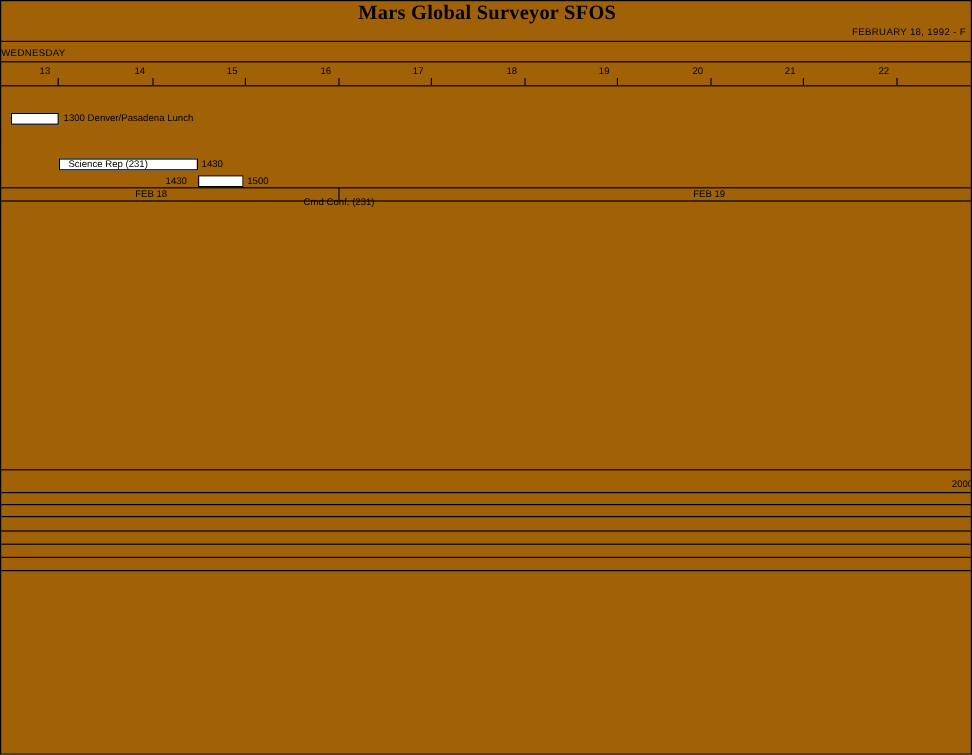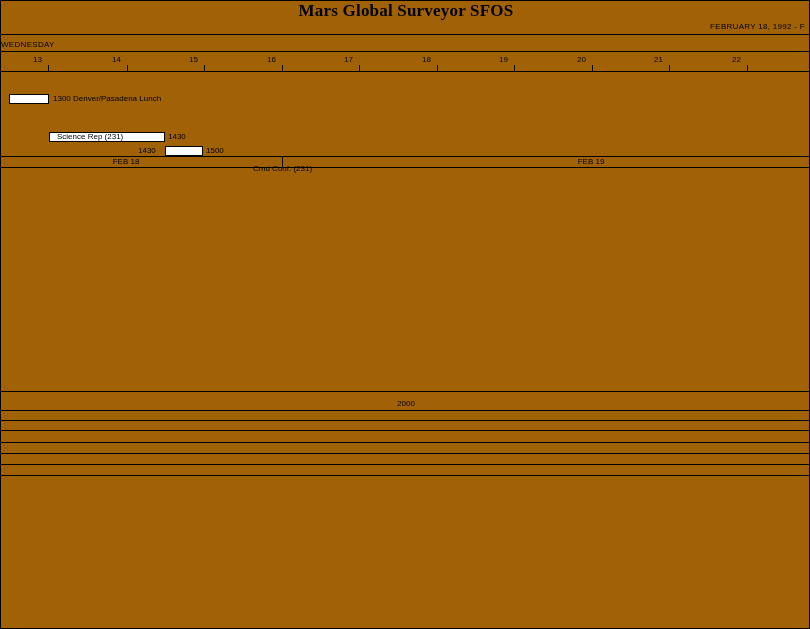--- a/index.html
+++ b/index.html
@@ -88,21 +88,21 @@
     white-space: nowrap;
   }
   .vtick {
     position: absolute;
     width: 0;
     border-left: 1px solid #000000;
   }
   .centered-num {
     position: absolute;
     width: 810px;
-    text-align: center;
+    text-align: right;
     font-size: 8px;
     line-height: 9px;
   }
 </style>
 </head>
 <body>
 
 <div id="page">
 
   <div class="title">Mars Global Surveyor SFOS</div>

